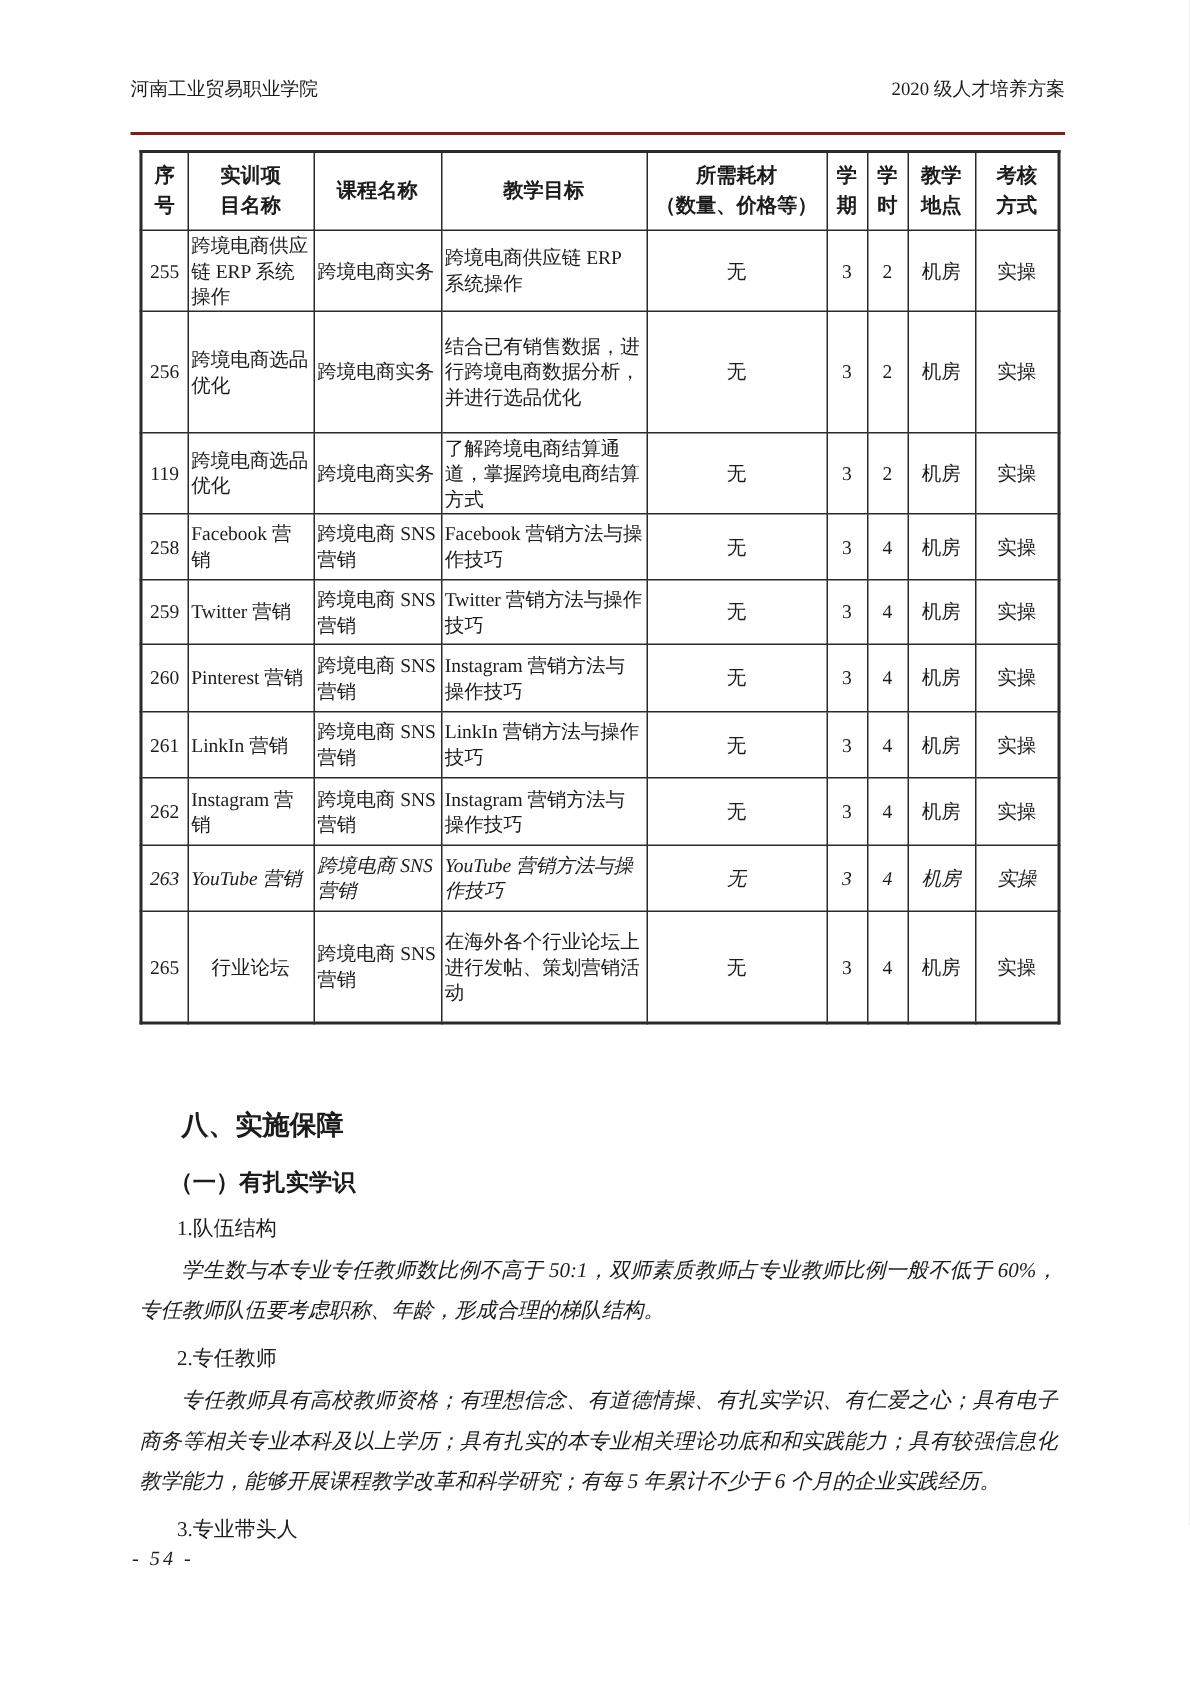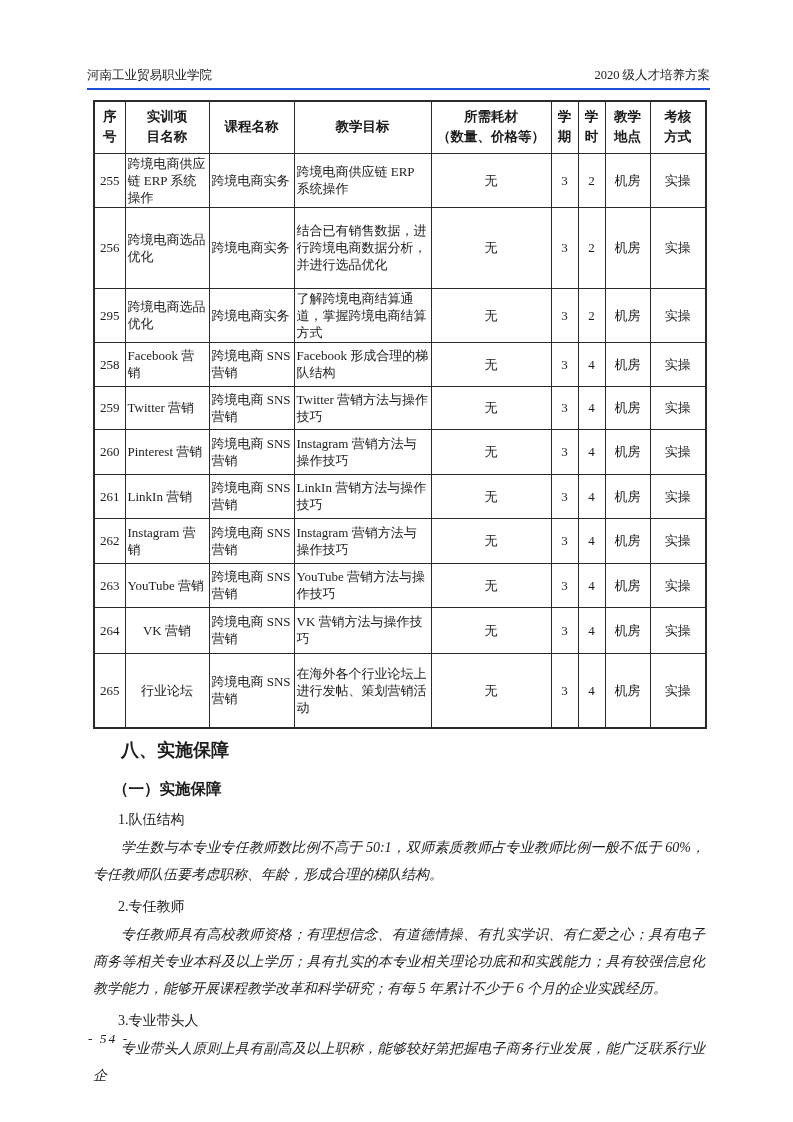--- a/index.html
+++ b/index.html
@@ -8,23 +8,23 @@
     position:relative;
     width:793px; height:1122px;
     background:#ffffff;
     font-family:"Liberation Serif","DejaVu Serif",serif;
     color:#1c1c1c;
     overflow:hidden;
   }
   
   .doc-header {
     position:absolute; left:87px; top:62px; width:623px; height:28px;
-    border-bottom:2px solid #1d4ed8;
+    border-bottom:2px solid #7f1d1d;
     display:flex; justify-content:space-between; align-items:flex-end;
-    padding-bottom:4px;
+    padding-bottom:20px;
     font-size:12.5px;
   }
   
   table.training-table {
     position:absolute; left:93px; top:100px;
     width:612px;
     border-collapse:collapse;
     table-layout:fixed;
     border:2px solid #2a2a2a;
     font-size:13px;
@@ -138,35 +138,35 @@
           <td class="l">跨境电商选品优化</td>
           <td class="l">跨境电商实务</td>
           <td class="l">结合已有销售数据，进行跨境电商数据分析，并进行选品优化</td>
           <td class="c">无</td>
           <td class="c">3</td>
           <td class="c">2</td>
           <td class="c">机房</td>
           <td class="c">实操</td>
         </tr>
         <tr style="height: 54px;">
-          <td class="c">295</td>
+          <td class="c">119</td>
           <td class="l">跨境电商选品优化</td>
           <td class="l">跨境电商实务</td>
           <td class="l">了解跨境电商结算通道，掌握跨境电商结算方式</td>
           <td class="c">无</td>
           <td class="c">3</td>
           <td class="c">2</td>
           <td class="c">机房</td>
           <td class="c">实操</td>
         </tr>
         <tr style="height: 44px;">
           <td class="c">258</td>
           <td class="l">Facebook 营销</td>
           <td class="l">跨境电商 SNS营销</td>
-          <td class="l">Facebook 形成合理的梯队结构</td>
+          <td class="l">Facebook 营销方法与操作技巧</td>
           <td class="c">无</td>
           <td class="c">3</td>
           <td class="c">4</td>
           <td class="c">机房</td>
           <td class="c">实操</td>
         </tr>
         <tr style="height: 43px;">
           <td class="c">259</td>
           <td class="l">Twitter 营销</td>
           <td class="l">跨境电商 SNS营销</td>
@@ -203,36 +203,25 @@
           <td class="c">262</td>
           <td class="l">Instagram 营销</td>
           <td class="l">跨境电商 SNS营销</td>
           <td class="l">Instagram 营销方法与操作技巧</td>
           <td class="c">无</td>
           <td class="c">3</td>
           <td class="c">4</td>
           <td class="c">机房</td>
           <td class="c">实操</td>
         </tr>
-        <tr style="height: 44px;">
+        <tr style="height: 44px; font-style: italic;">
           <td class="c">263</td>
           <td class="l">YouTube 营销</td>
           <td class="l">跨境电商 SNS营销</td>
           <td class="l">YouTube 营销方法与操作技巧</td>
-          <td class="c">无</td>
-          <td class="c">3</td>
-          <td class="c">4</td>
-          <td class="c">机房</td>
-          <td class="c">实操</td>
-        </tr>
-        <tr style="height: 46px;">
-          <td class="c">264</td>
-          <td class="c">VK 营销</td>
-          <td class="l">跨境电商 SNS营销</td>
-          <td class="l">VK 营销方法与操作技巧</td>
           <td class="c">无</td>
           <td class="c">3</td>
           <td class="c">4</td>
           <td class="c">机房</td>
           <td class="c">实操</td>
         </tr>
         <tr style="height: 75px;">
           <td class="c">265</td>
           <td class="c">行业论坛</td>
           <td class="l">跨境电商 SNS营销</td>
@@ -241,24 +230,23 @@
           <td class="c">3</td>
           <td class="c">4</td>
           <td class="c">机房</td>
           <td class="c">实操</td>
         </tr>
       </tbody>
   </table>
 
   <div class="sections">
     <div class="h1">八、实施保障</div>
-    <div class="h2">（一）实施保障</div>
+    <div class="h2">（一）有扎实学识</div>
     <div class="num-title">1.队伍结构</div>
     <p class="para">学生数与本专业专任教师数比例不高于 50:1，双师素质教师占专业教师比例一般不低于 60%，专任教师队伍要考虑职称、年龄，形成合理的梯队结构。</p>
     <div class="num-title">2.专任教师</div>
     <p class="para">专任教师具有高校教师资格；有理想信念、有道德情操、有扎实学识、有仁爱之心；具有电子商务等相关专业本科及以上学历；具有扎实的本专业相关理论功底和和实践能力；具有较强信息化教学能力，能够开展课程教学改革和科学研究；有每 5 年累计不少于 6 个月的企业实践经历。</p>
     <div class="num-title">3.专业带头人</div>
-    <p class="para">专业带头人原则上具有副高及以上职称，能够较好第把握电子商务行业发展，能广泛联系行业企</p>
   </div>
 
   <div class="page-footer">- 54 -</div>
 
 </div>
 
 </body></html>

